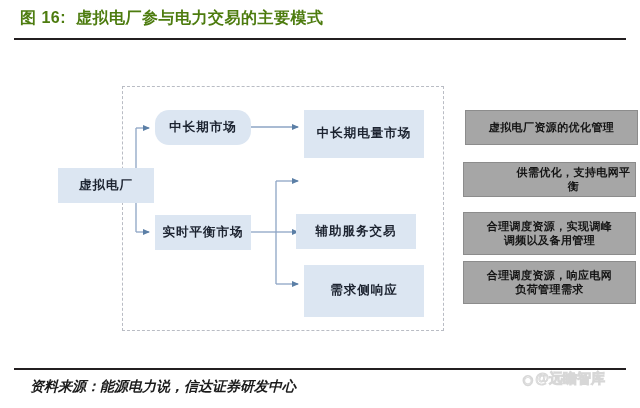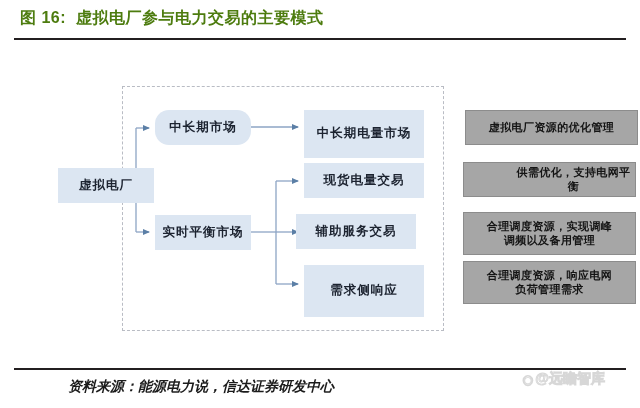--- a/index.html
+++ b/index.html
@@ -32,21 +32,20 @@
     border-top:2.2px solid #231f20;
   }
   .source{
     position:absolute;left:30px;top:378px;
     font-family:"Liberation Serif","DejaVu Serif",serif;
     font-style:italic;
     font-weight:bold;
     font-size:14px;
     color:#1b1b1b;
     white-space:nowrap;
-    margin-left:38px;
   }
 
   
   .dashed-region{
     position:absolute;
     left:122px;top:86px;width:322px;height:245px;
     border:1.2px dashed #b9bcc4;
     box-sizing:border-box;
     background:transparent;
   }
@@ -146,21 +145,20 @@
       <path d="M276,181 L298,181" marker-end="url(#arw)"></path>
       <path d="M276,232 L298,232" marker-end="url(#arw)"></path>
       <path d="M276,284 L298,284" marker-end="url(#arw)"></path>
     </g>
   </svg>
 
   <div class="node blue" id="n-vpp">虚拟电厂</div>
   <div class="node blue" id="n-midlong">中长期市场</div>
   <div class="node blue" id="n-realtime">实时平衡市场</div>
   <div class="node blue" id="n-midlong-e">中长期电量市场</div>
-  <div class="node blue" id="n-spot">现货电量交易</div>
   <div class="node blue" id="n-ancillary">辅助服务交易</div>
   <div class="node blue" id="n-demand">需求侧响应</div>
 
   <div class="node gray" id="g-1">虚拟电厂资源的优化管理</div>
   <div class="node gray" id="g-2">供需优化，支持电网平衡</div>
   <div class="node gray" id="g-3">合理调度资源，实现调峰
 调频以及备用管理</div>
   <div class="node gray" id="g-4">合理调度资源，响应电网
 负荷管理需求</div>
 

